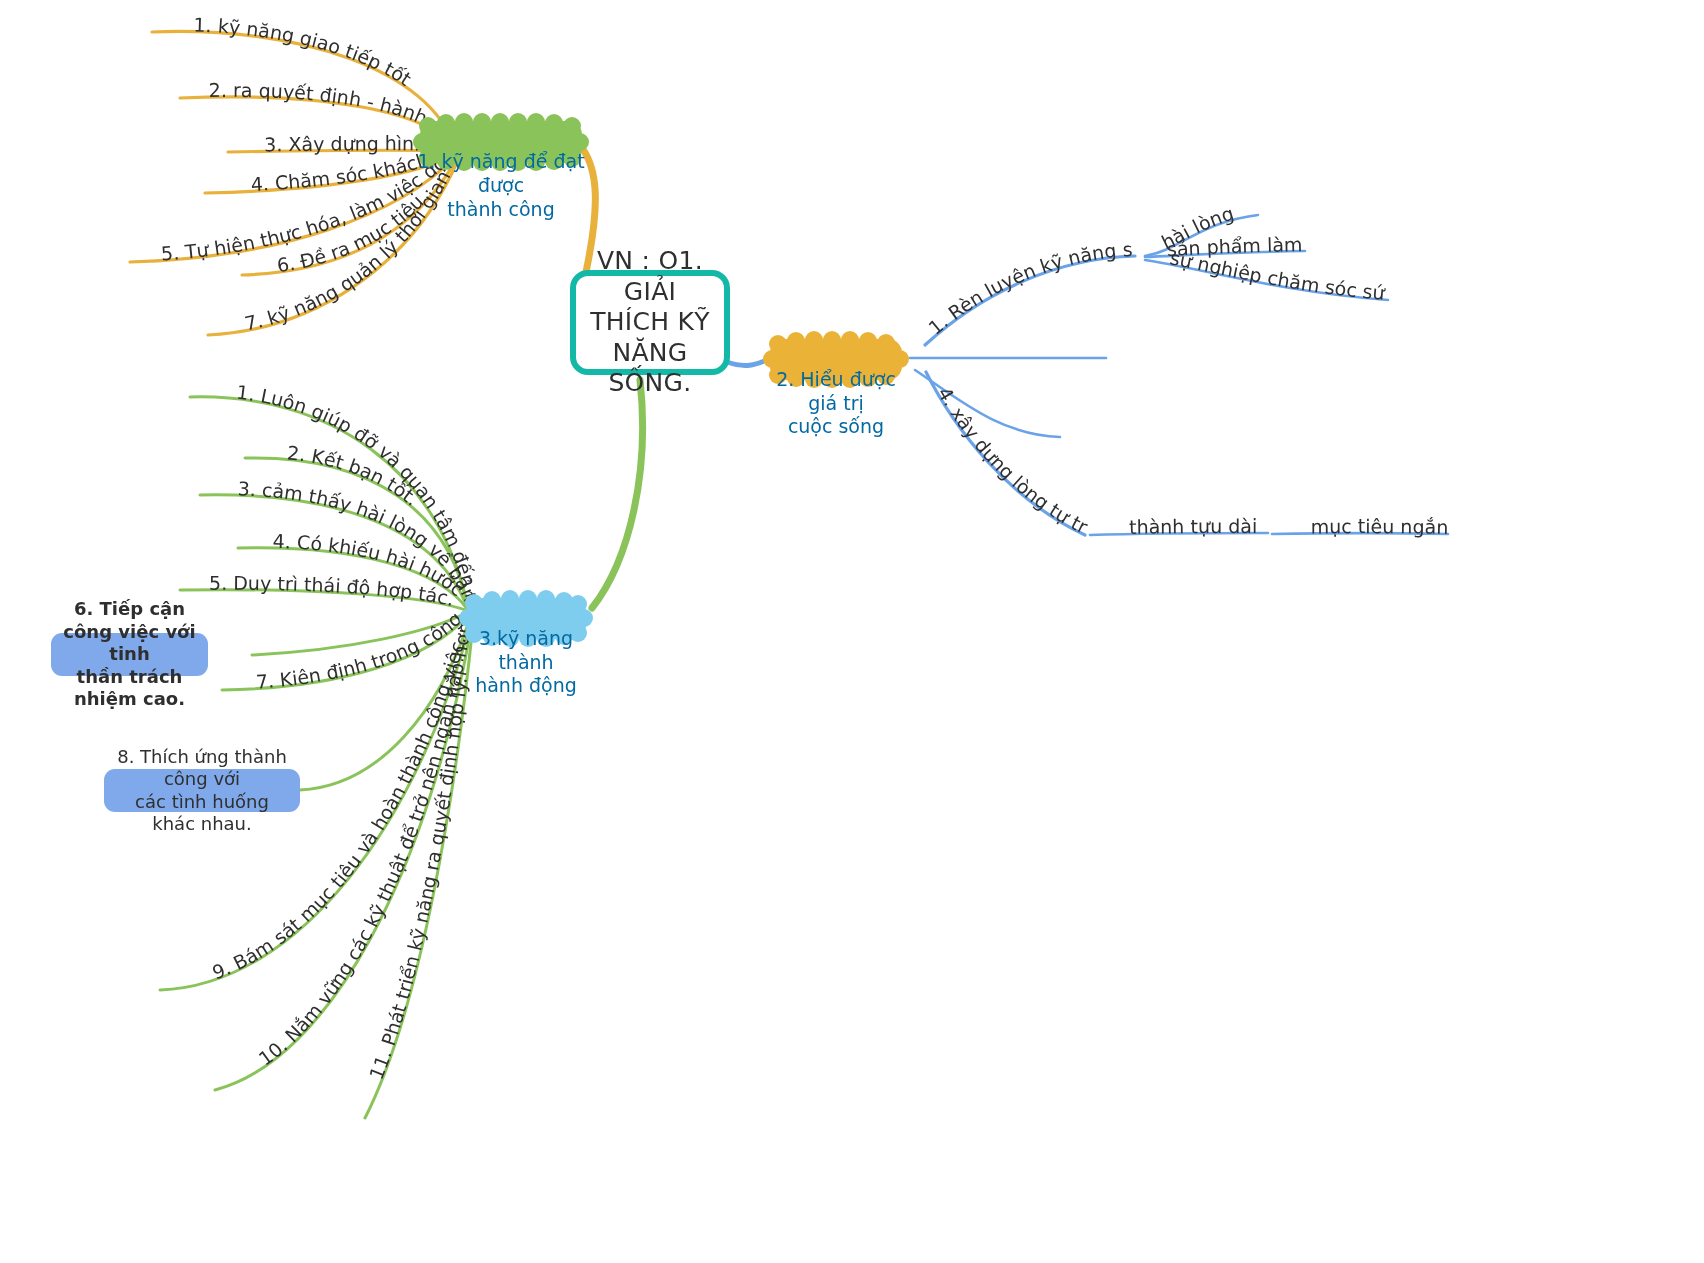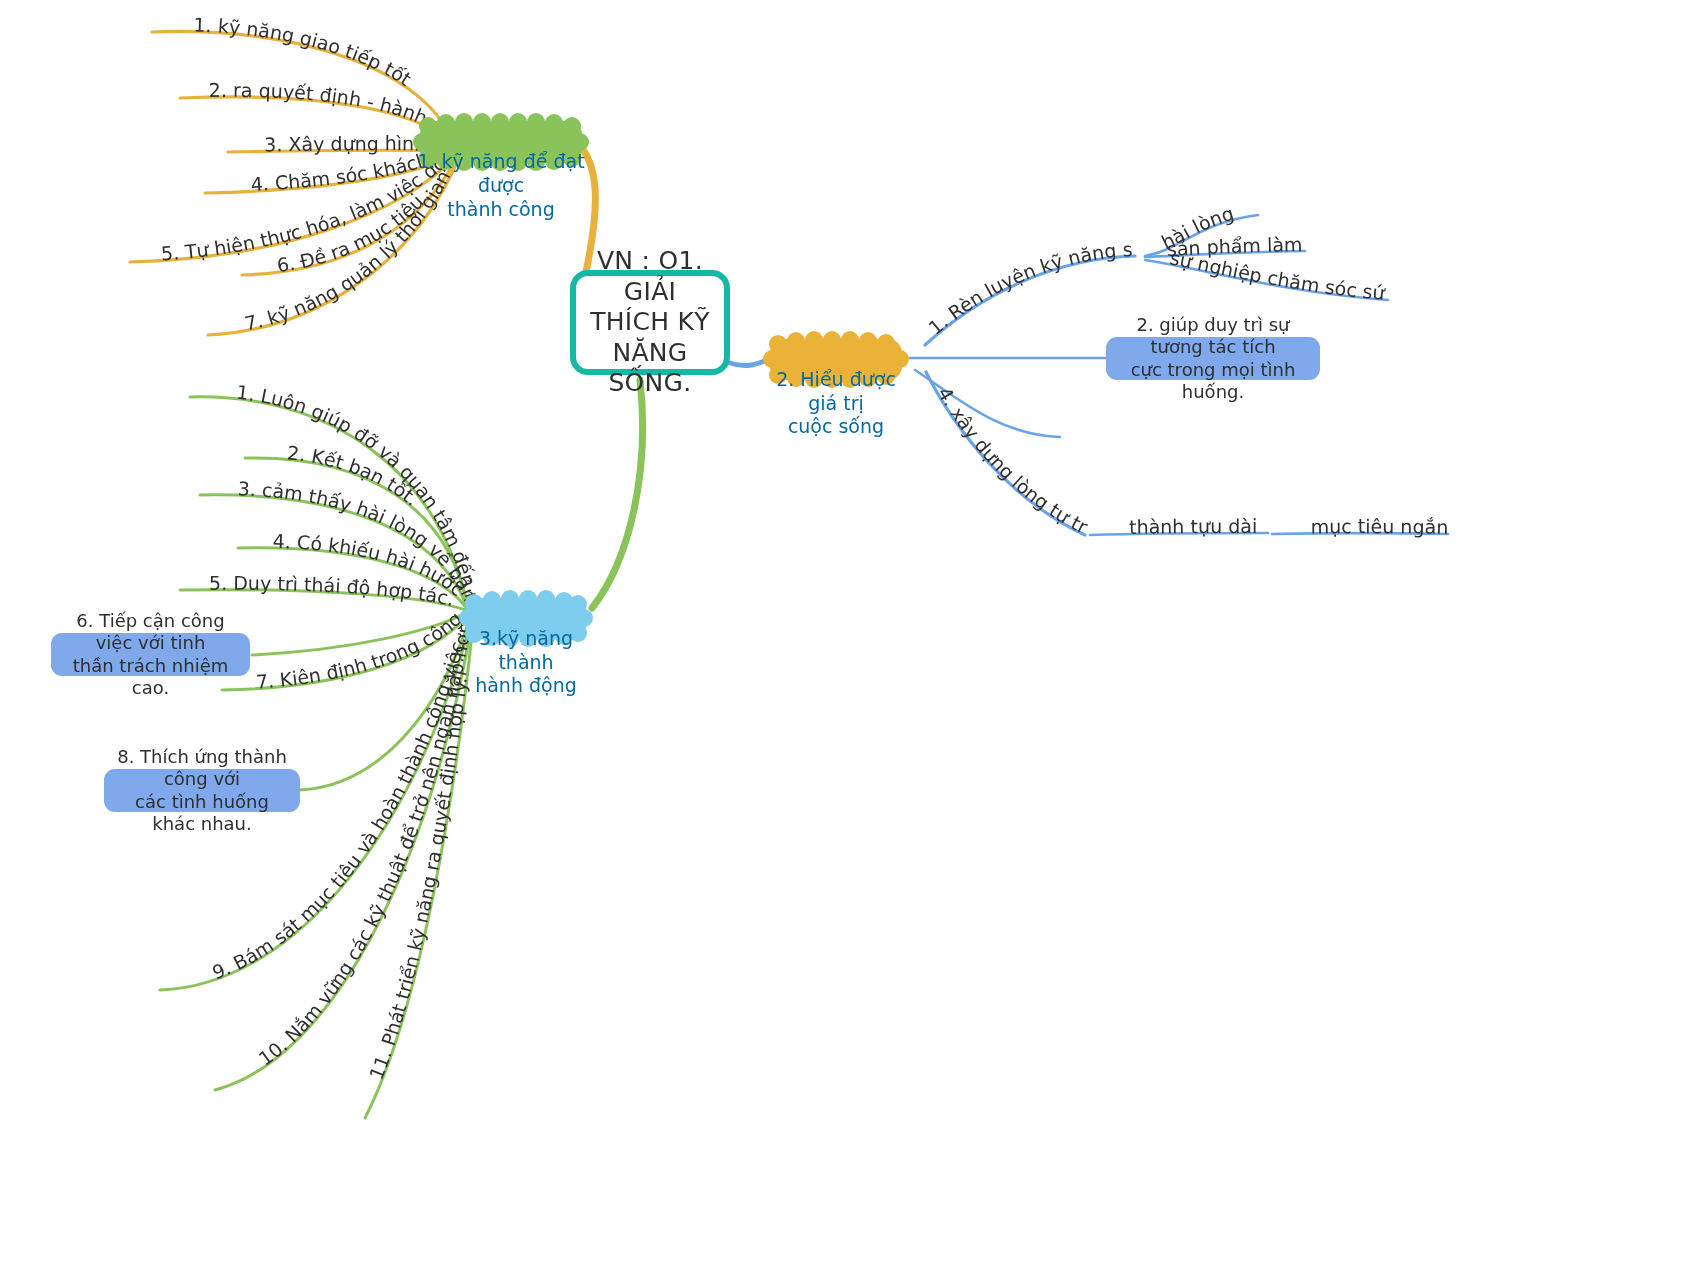--- a/index.html
+++ b/index.html
@@ -318,27 +318,23 @@
           <circle cx="106" cy="46" r="9"></circle>
         <circle cx="120" cy="43" r="9"></circle>
         <circle cx="10" cy="28" r="9"></circle>
           <circle cx="126" cy="28" r="9"></circle>
       </g>
     </svg>
     <div class="cloud-text">3.kỹ năng thành
 hành động</div>
   </div>
 
-  <div class="leaf-box" style="left:1106px; top:337px; width:214px; height:43px;">
-    <span>2. giúp duy trì sự tương tác tích
-cực trong mọi tình huống.</span>
-  </div>
-
-
-  <div class="leaf-box" style="left:51px; top:633px; width:199px; height:43px;">
+
+
+  <div class="leaf-box" style="left:51px; top:633px; width:157px; height:43px;font-weight:bold;">
     <span>6. Tiếp cận công việc với tinh
 thần trách nhiệm cao.</span>
   </div>
 
   <div class="leaf-box" style="left:104px; top:769px; width:196px; height:43px;">
     <span>8. Thích ứng thành công với
 các tình huống khác nhau.</span>
   </div>
 
 </div>

